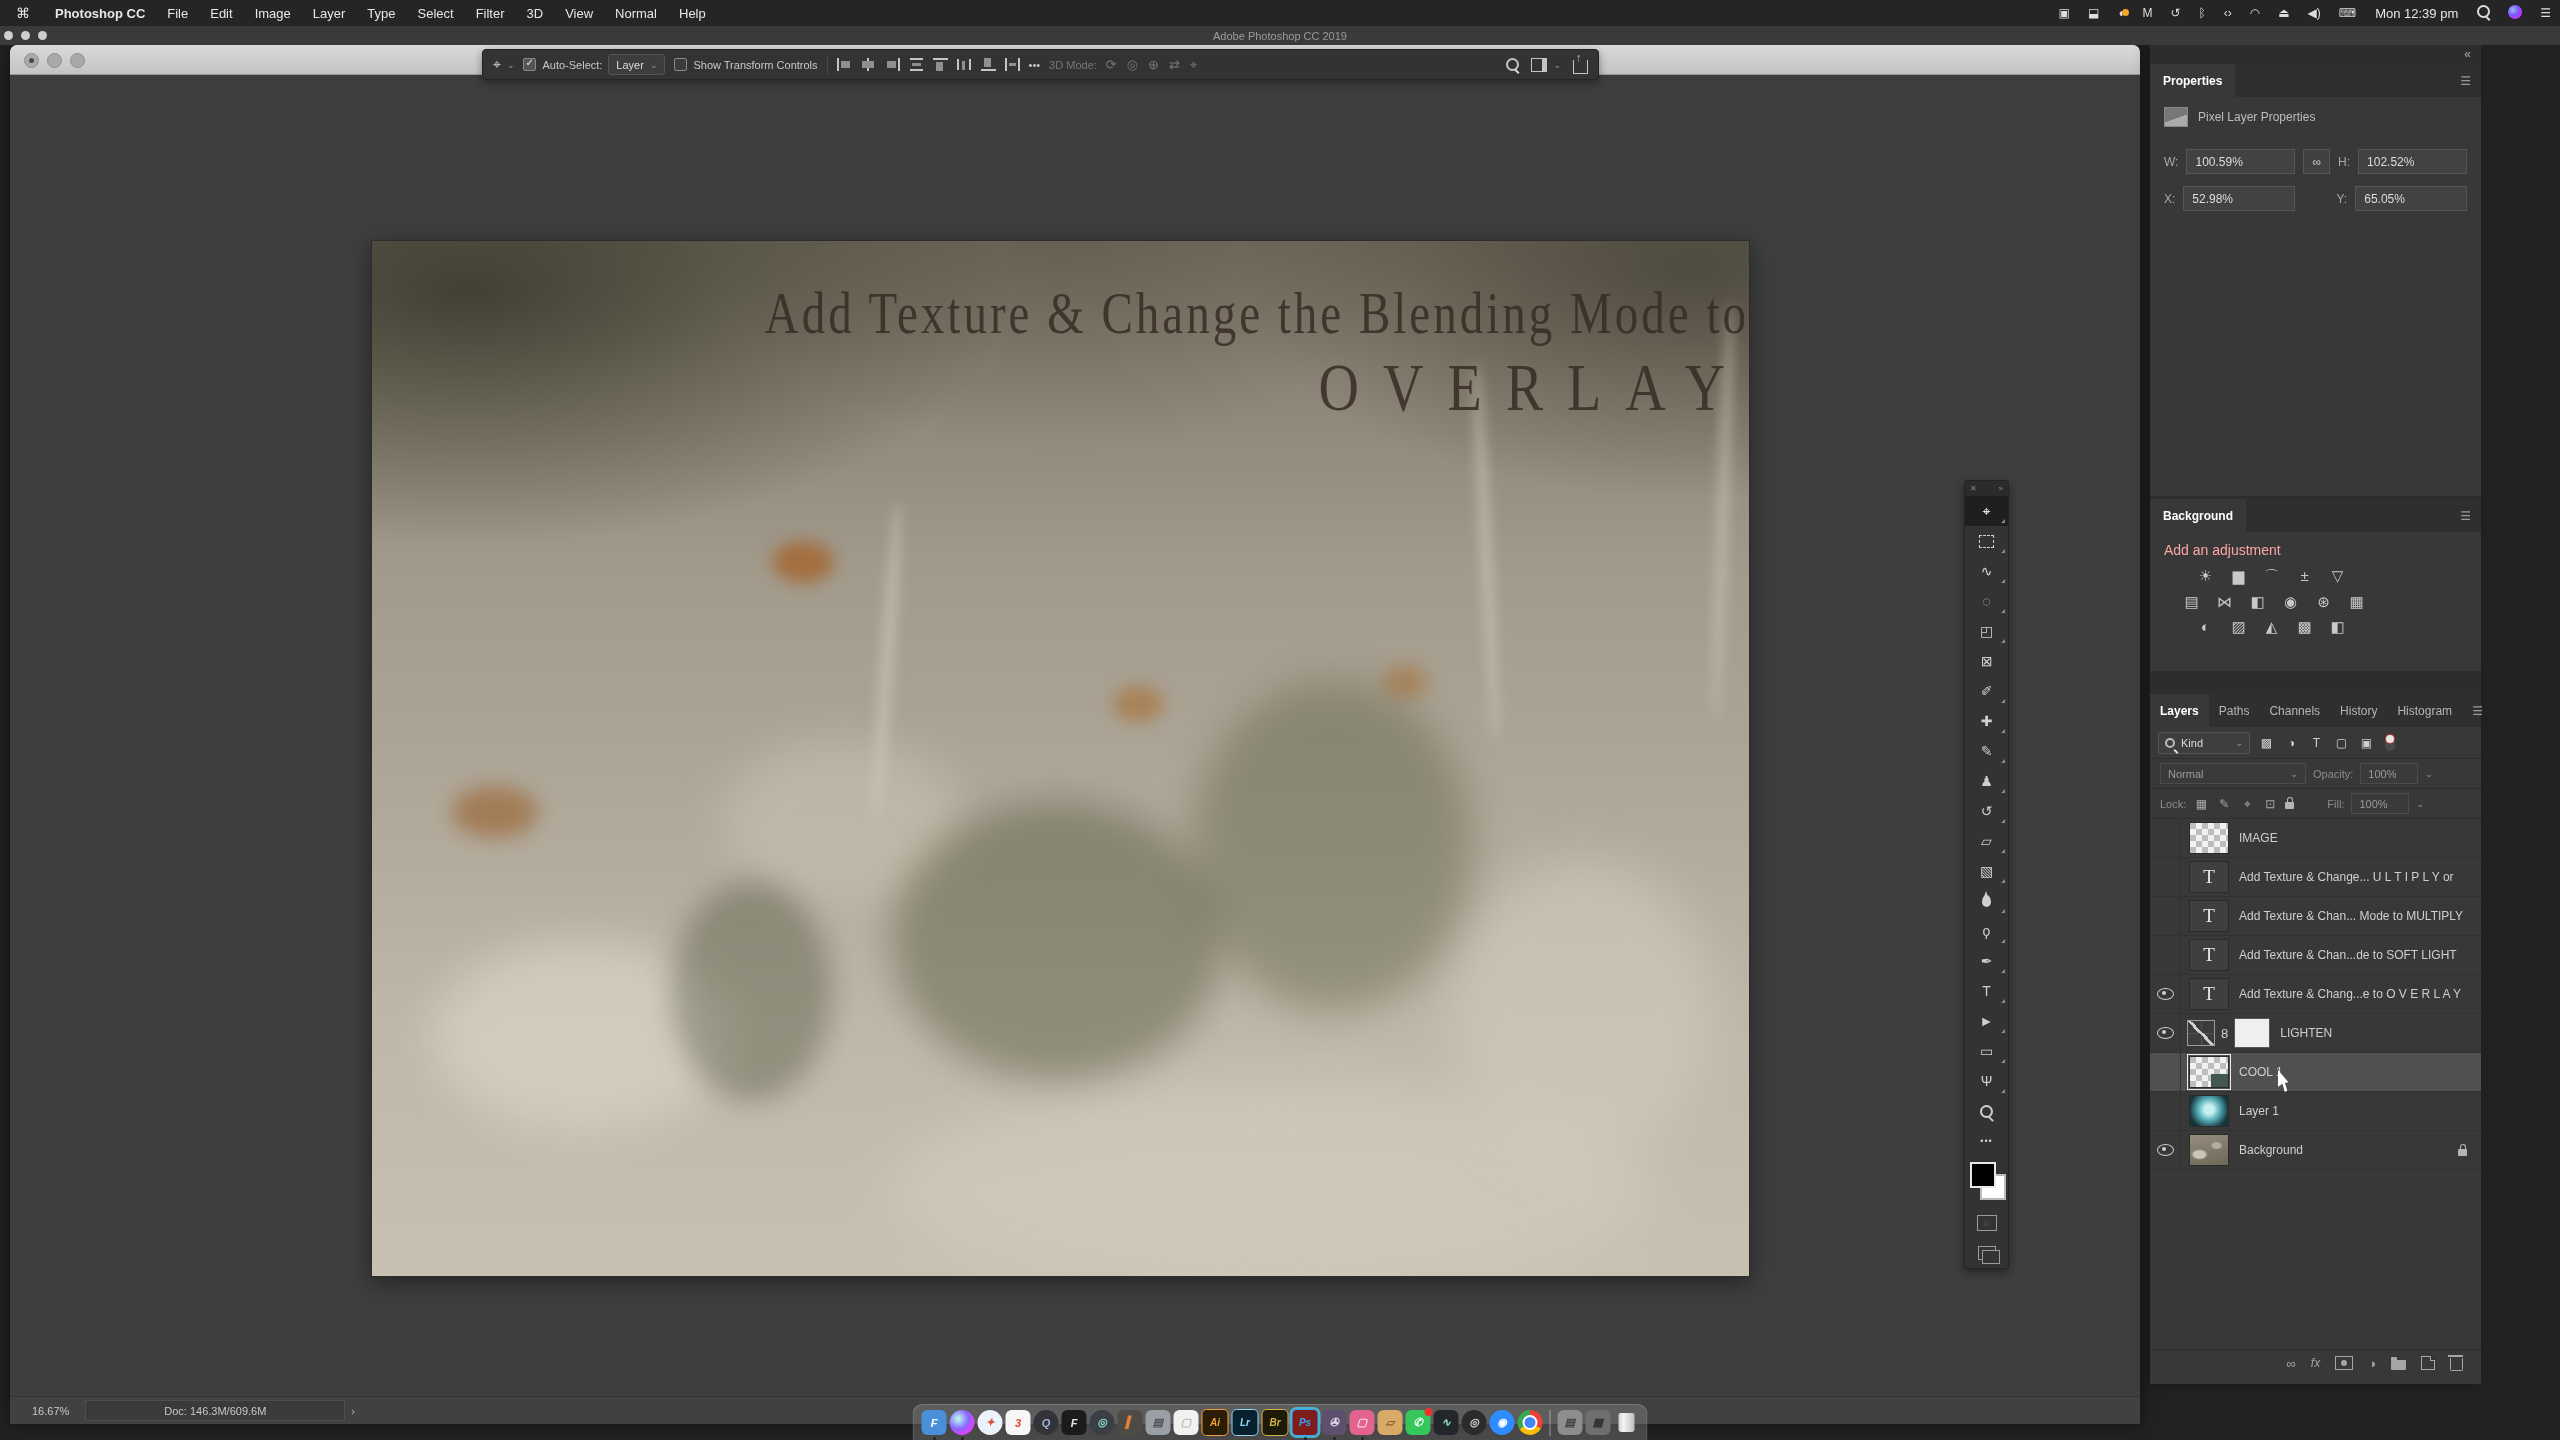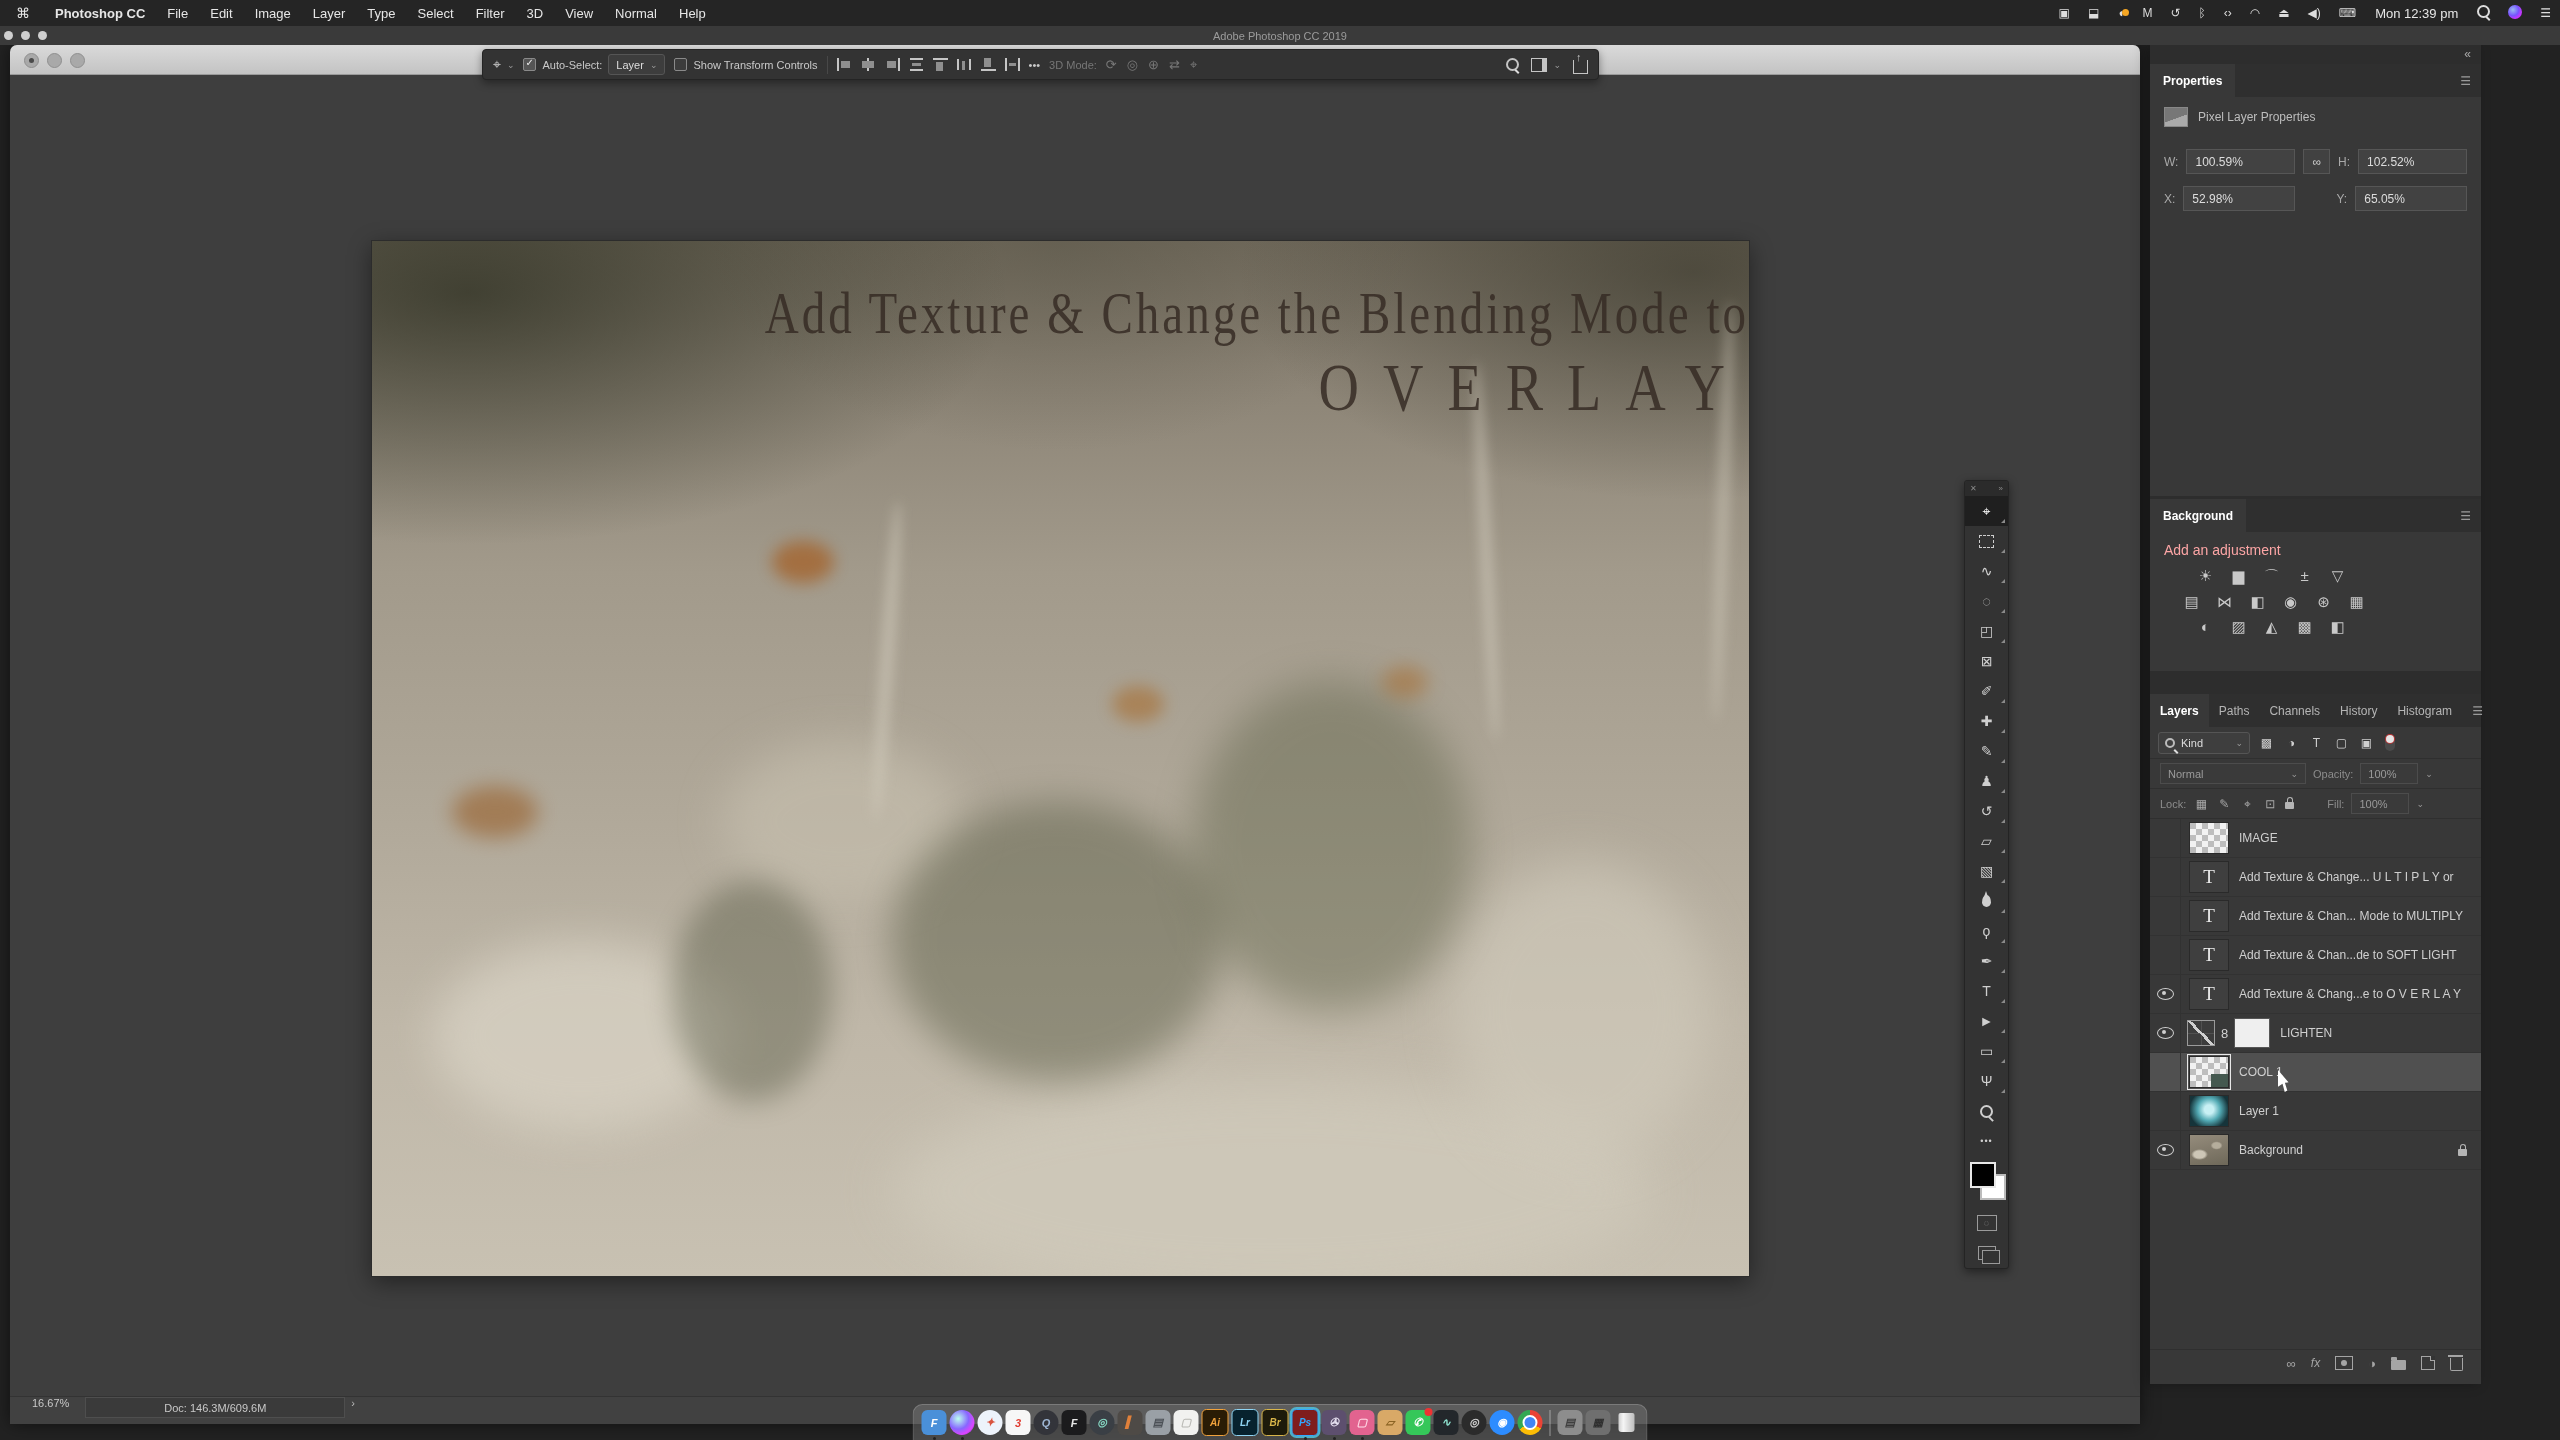--- a/index.html
+++ b/index.html
@@ -47,21 +47,21 @@
             radial-gradient(500px 300px at 50% 0%, rgba(88,84,70,.5), transparent 70%),
             linear-gradient(180deg,#736c5e 0%,#8a8274 12%,#a29a8b 32%,#b0a899 55%,#bfb7a8 76%,#c8c1b2 100%)}
   .blob{position:absolute;border-radius:50%;pointer-events:none}
   .cv-title{position:absolute;left:0;right:0;top:38px;text-align:right;
             font-family:"Liberation Serif",serif;color:rgba(54,44,36,.85)}
   .cv-line1{font-size:47px;letter-spacing:3px;transform:scaleY(1.25);transform-origin:top}
   .cv-line2{font-size:56px;letter-spacing:24px;margin-top:16px;transform:scaleY(1.2);transform-origin:top}
 
   
   .statusbar{position:absolute;left:0;bottom:0;right:0;height:27px;background:#414141;border-top:1px solid #333;
-             display:flex;align-items:flex-start;font-size:11px;color:#c9c9c9}
+             display:flex;align-items:center;font-size:11px;color:#c9c9c9}
   .sb-zoom{margin-left:22px}
   .sb-doc{margin-left:16px;width:258px;height:19px;background:#3a3a3a;border:1px solid #4e4e4e;
           display:flex;align-items:center;justify-content:center}
   .sb-chev{margin-left:6px;color:#bbb}
 
   
   .options-bar{position:absolute;left:482px;top:49px;width:1095px;height:29px;background:#333;z-index:6;
                border:1px solid #242424;border-radius:4px;display:flex;align-items:center;gap:9px;
                padding:0 10px;font-size:11px;color:#c9c9c9;box-shadow:0 3px 8px rgba(0,0,0,.4)}
   .ob-group{display:flex;align-items:center;gap:6px}

